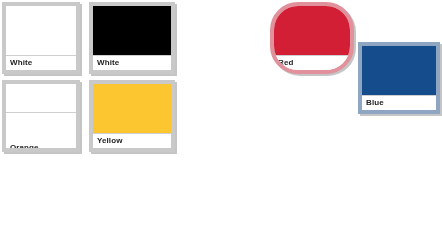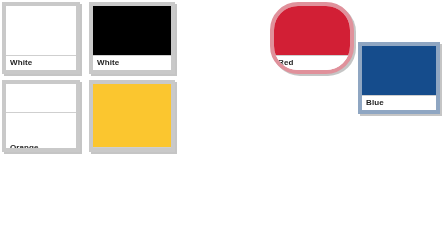--- a/index.html
+++ b/index.html
@@ -85,14 +85,15 @@
       <div class="swatch-label">Blue</div>
     </div>
     <div class="swatch" style="left: 2px; top: 80px; width: 78px; height: 72px; border-color: rgb(201, 201, 201); gap: 28px;">
       <div class="swatch-color" style="background: rgb(240, 138, 36);"></div>
       <div class="swatch-divider"></div>
       <div class="swatch-label">Orange</div>
     </div>
     <div class="swatch" style="left: 89px; top: 80px; width: 86px; height: 72px; border-color: rgb(201, 201, 201);">
       <div class="swatch-color" style="background: rgb(251, 198, 47);"></div>
       <div class="swatch-divider"></div>
+      <div class="swatch-label">Yellow</div>
     </div>
   </div>
 
 </body></html>

